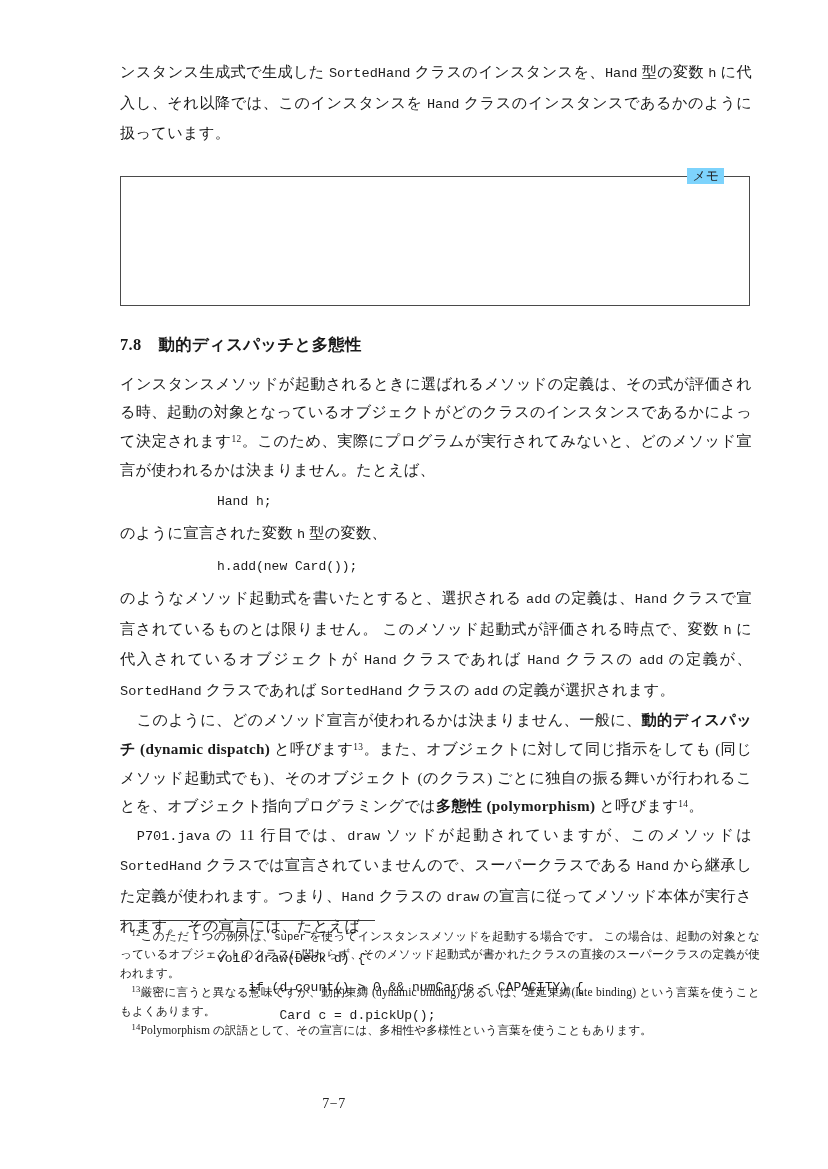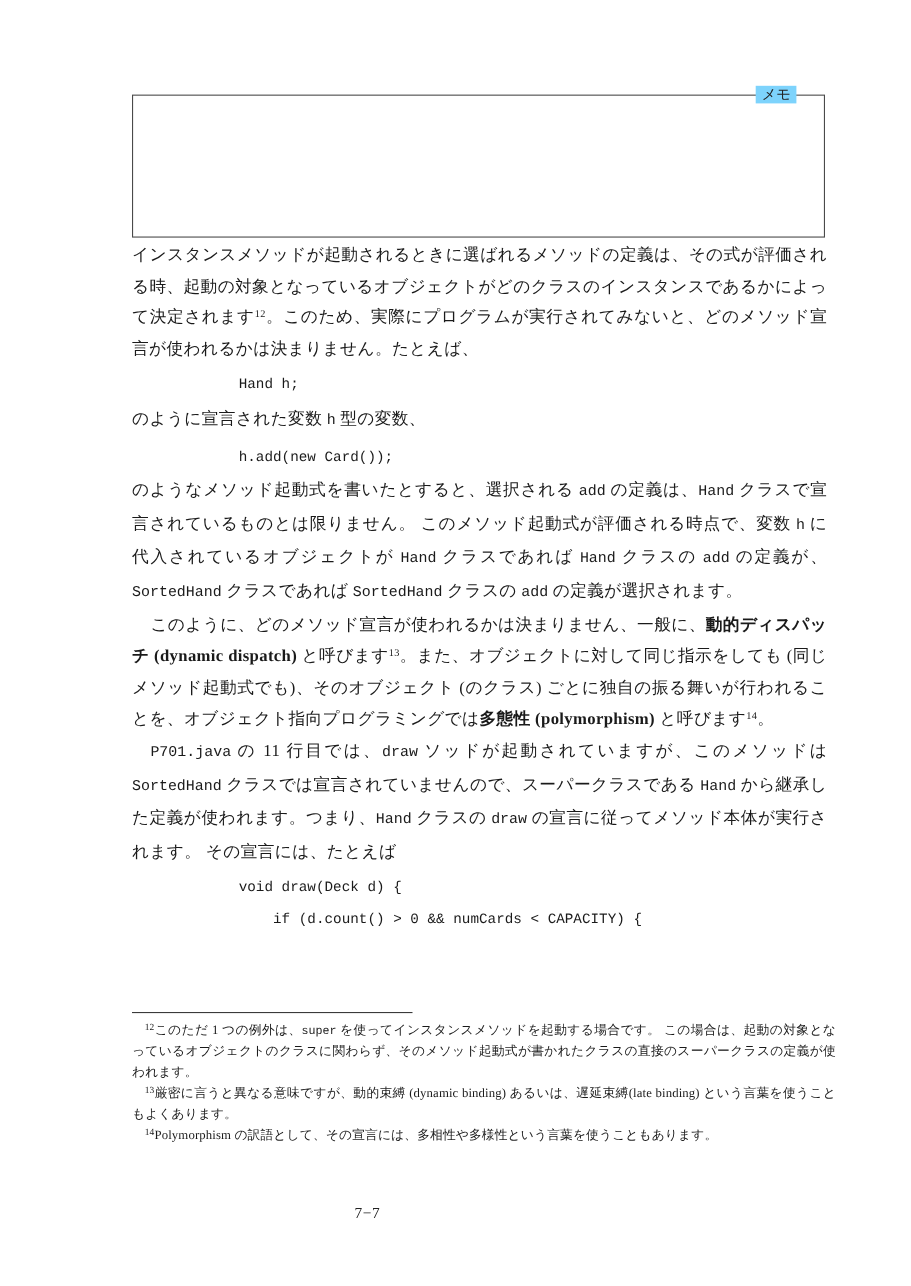--- a/index.html
+++ b/index.html
@@ -141,26 +141,28 @@
     color: #222;
   }
 </style>
 </head>
 <body>
 
 <div class="page">
 
   <div class="content">
 
+    <p class="para"><span>ンスタンス生成式で生成した </span><span class="mono">SortedHand</span><span> クラスのインスタンスを、</span><span class="mono">Hand</span><span> 型の変数 </span><span class="mono">h</span><span> に代入し、それ以降では、このインスタンスを </span><span class="mono">Hand</span><span> クラスのインスタンスであるかのように扱っています。</span></p>
 
     <div class="memo-wrap">
       <div class="memo-box"></div>
       <div class="memo-label">メモ</div>
     </div>
 
+    <h2 class="section-head"><span class="num">7.8</span><span>動的ディスパッチと多態性</span></h2>
 
     <p class="para"><span>インスタンスメソッドが起動されるときに選ばれるメソッドの定義は、その式が評価される時、起動の対象となっているオブジェクトがどのクラスのインスタンスであるかによって決定されます</span><sup class="fnref">12</sup><span>。このため、実際にプログラムが実行されてみないと、どのメソッド宣言が使われるかは決まりません。たとえば、</span></p>
 
     <div class="code-block">
       <div class="code-line">Hand h;</div>
     </div>
 
     <p class="para"><span>のように宣言された変数 </span><span class="mono">h</span><span> 型の変数、</span></p>
 
     <div class="code-block">
@@ -169,20 +171,21 @@
 
     <p class="para"><span>のようなメソッド起動式を書いたとすると、選択される </span><span class="mono">add</span><span> の定義は、</span><span class="mono">Hand</span><span> クラスで宣言されているものとは限りません。 このメソッド起動式が評価される時点で、変数 </span><span class="mono">h</span><span> に代入されているオブジェクトが </span><span class="mono">Hand</span><span> クラスであれば </span><span class="mono">Hand</span><span> クラスの </span><span class="mono">add</span><span> の定義が、</span><span class="mono">SortedHand</span><span> クラスであれば </span><span class="mono">SortedHand</span><span> クラスの </span><span class="mono">add</span><span> の定義が選択されます。</span></p>
 
     <p class="para indent"><span>このように、どのメソッド宣言が使われるかは決まりません、一般に、</span><span class="bold">動的ディスパッチ (dynamic dispatch)</span><span> と呼びます</span><sup class="fnref">13</sup><span>。また、オブジェクトに対して同じ指示をしても (同じメソッド起動式でも)、そのオブジェクト (のクラス) ごとに独自の振る舞いが行われることを、オブジェクト指向プログラミングでは</span><span class="bold">多態性 (polymorphism)</span><span> と呼びます</span><sup class="fnref">14</sup><span>。</span></p>
 
     <p class="para indent"><span class="mono">P701.java</span><span> の 11 行目では、</span><span class="mono">draw</span><span> ソッドが起動されていますが、このメソッドは </span><span class="mono">SortedHand</span><span> クラスでは宣言されていませんので、スーパークラスである </span><span class="mono">Hand</span><span> から継承した定義が使われます。つまり、</span><span class="mono">Hand</span><span> クラスの </span><span class="mono">draw</span><span> の宣言に従ってメソッド本体が実行されます。 その宣言には、たとえば</span></p>
 
     <div class="code-block">
       <div class="code-line">void draw(Deck d) {</div>
       <div class="code-line">    if (d.count() &gt; 0 &amp;&amp; numCards &lt; CAPACITY) {</div>
+      <div class="code-line">        Card c = d.pickUp();</div>
     </div>
 
   </div>
 
   <div class="footnotes">
     <div class="fn-rule"></div>
 
     <p class="fn"><sup>12</sup><span>このただ 1 つの例外は、</span><span class="mono">super</span><span> を使ってインスタンスメソッドを起動する場合です。 この場合は、起動の対象となっているオブジェクトのクラスに関わらず、そのメソッド起動式が書かれたクラスの直接のスーパークラスの定義が使われます。</span></p>
 
     <p class="fn"><sup>13</sup><span>厳密に言うと異なる意味ですが、動的束縛 (dynamic binding) あるいは、遅延束縛(late binding) という言葉を使うこともよくあります。</span></p>

